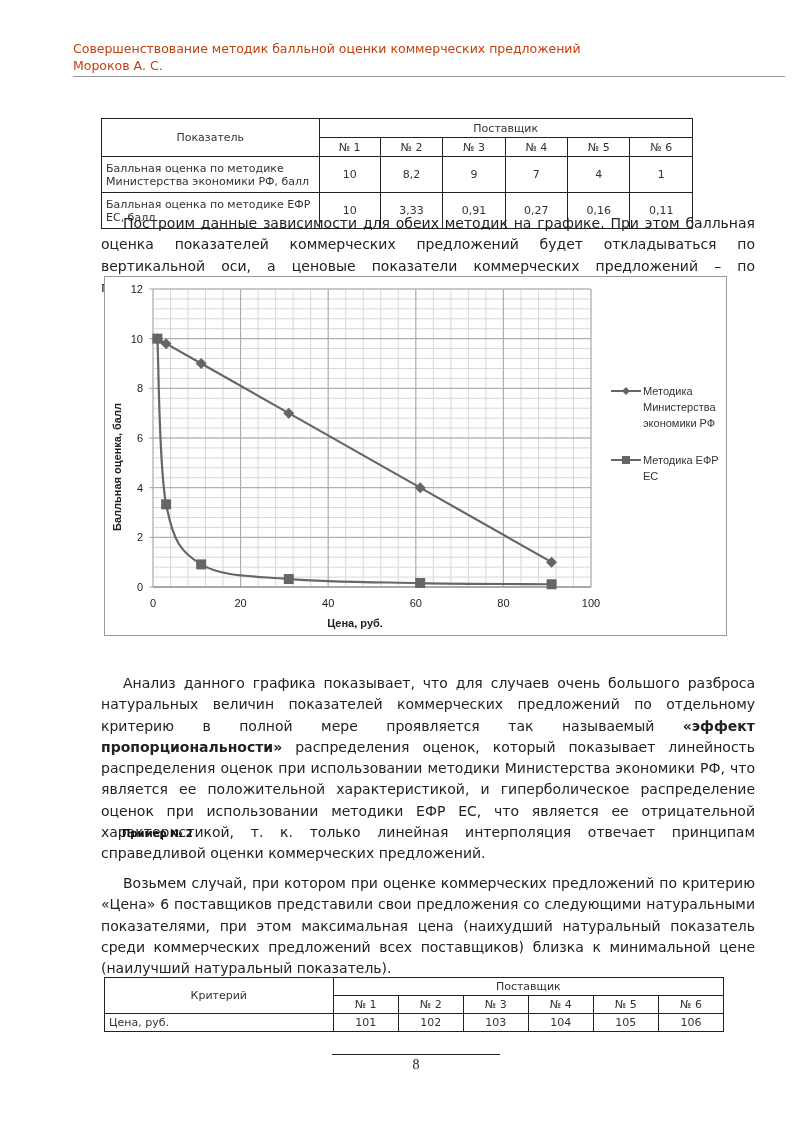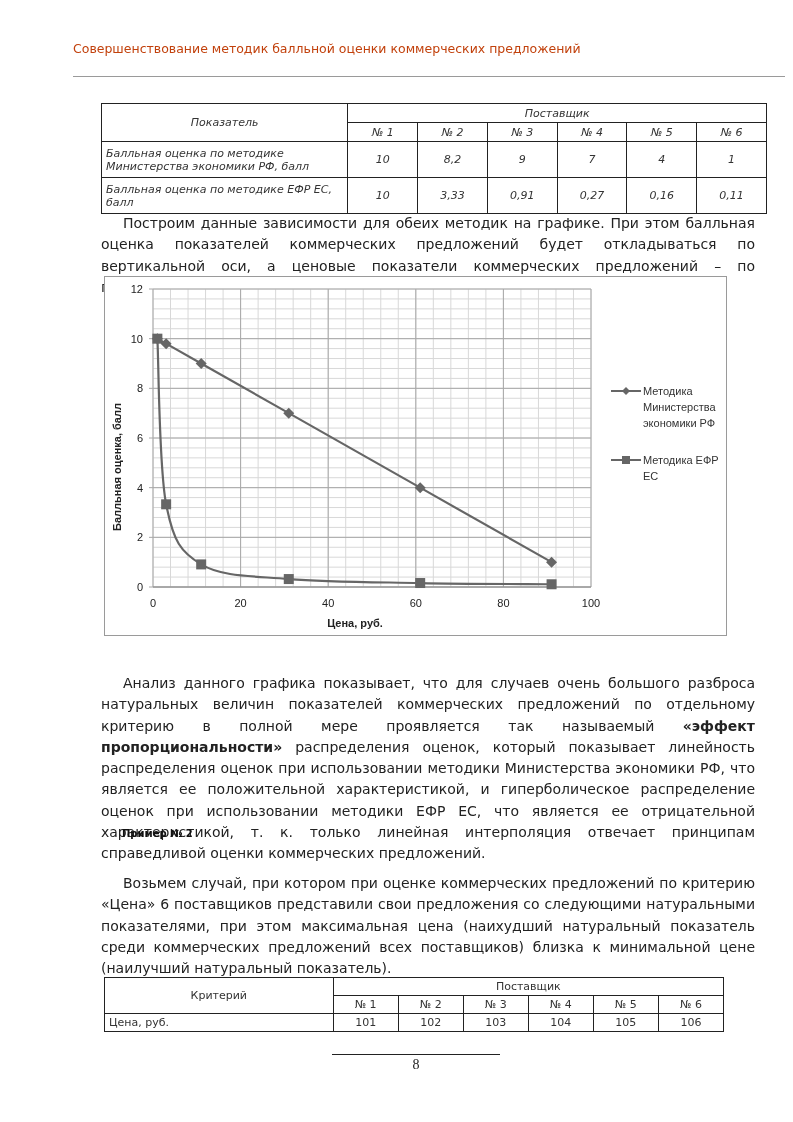--- a/index.html
+++ b/index.html
@@ -16,24 +16,25 @@
   .chart-box { position: absolute; left: 104px; top: 276px; width: 621px; height: 358px; border: 1px solid #9a9a9a; background: #fff; }
   .h2 { position: absolute; left: 122px; top: 828px; font-size: 10px; font-weight: bold; color: #111; }
   .page-rule { position: absolute; left: 332px; top: 1054px; width: 168px; height: 1px; background: #222; }
   .page-num { position: absolute; left: 332px; top: 1057px; width: 168px; text-align: center; font-family: "Liberation Serif", serif; font-size: 14px; color: #222; }
 </style>
 </head>
 <body>
 
 <div class="hdr">
   <div>Совершенствование методик балльной оценки коммерческих предложений</div>
+  <div>Мороков А. С.</div>
 </div>
 <div class="hdr-rule"></div>
 
-<table class="grid" style="left:101px; top:103px; width:666px;font-style:italic;">
+<table class="grid" style="left:101px; top:118px; width:592px;">
   <colgroup>
     <col style="width:233px">
       <col style="width:66px">
       <col style="width:66px">
       <col style="width:66px">
       <col style="width:66px">
       <col style="width:66px">
       <col style="width:66px">
   </colgroup>
   <tbody>

